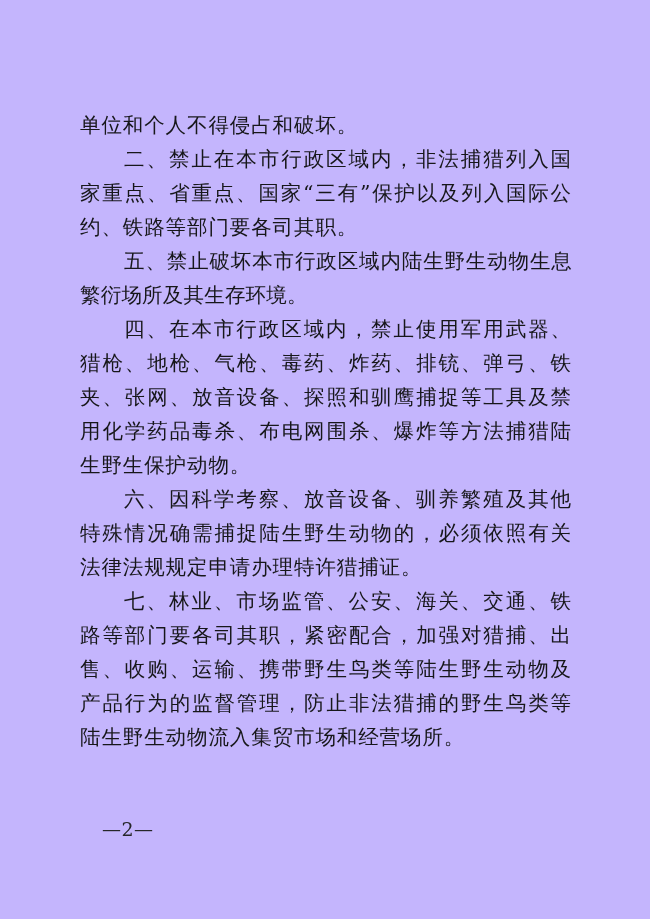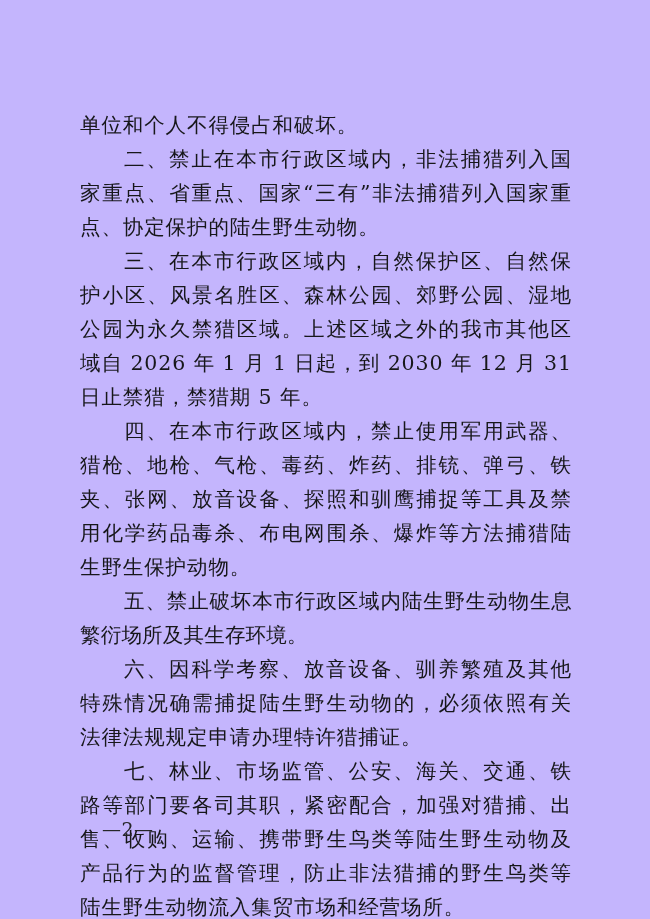--- a/index.html
+++ b/index.html
@@ -68,27 +68,26 @@
 </style>
 </head>
 <body>
 
 <div class="page">
 
   <div class="doc-body">
 
     <p class="para no-indent">单位和个人不得侵占和破坏。</p>
 
-    <p class="para indent">二、禁止在本市行政区域内，非法捕猎列入国家重点、省重点、国家“三有”非法捕猎列入国家重点、协定保护的陆生野生动物。</p>
+    <p class="para indent">二、禁止在本市行政区域内，非法捕猎列入国家重点、省重点、国家“三有”保护以及列入国际公约、铁路等部门要各司其职。</p>
 
-    <p class="para indent">三、在本市行政区域内，自然保护区、自然保护小区、风景名胜区、森林公园、郊野公园、湿地公园为永久禁猎区域。上述区域之外的我市其他区域自 2026 年 1 月 1 日起，到 2030 年 12 月 31 日止禁猎，禁猎期 5 年。</p>
+
+    <p class="para indent tight">五、禁止破坏本市行政区域内陆生野生动物生息繁衍场所及其生存环境。</p>
 
     <p class="para indent">四、在本市行政区域内，禁止使用军用武器、猎枪、地枪、气枪、毒药、炸药、排铳、弹弓、铁夹、张网、放音设备、探照和驯鹰捕捉等工具及禁用化学药品毒杀、布电网围杀、爆炸等方法捕猎陆生野生保护动物。</p>
-
-    <p class="para indent tight">五、禁止破坏本市行政区域内陆生野生动物生息繁衍场所及其生存环境。</p>
 
     <p class="para indent">六、因科学考察、放音设备、驯养繁殖及其他特殊情况确需捕捉陆生野生动物的，必须依照有关法律法规规定申请办理特许猎捕证。</p>
 
     <p class="para indent">七、林业、市场监管、公安、海关、交通、铁路等部门要各司其职，紧密配合，加强对猎捕、出售、收购、运输、携带野生鸟类等陆生野生动物及产品行为的监督管理，防止非法猎捕的野生鸟类等陆生野生动物流入集贸市场和经营场所。</p>
 
   </div>
 
   <div class="footer">—2—</div>
 
 </div>

